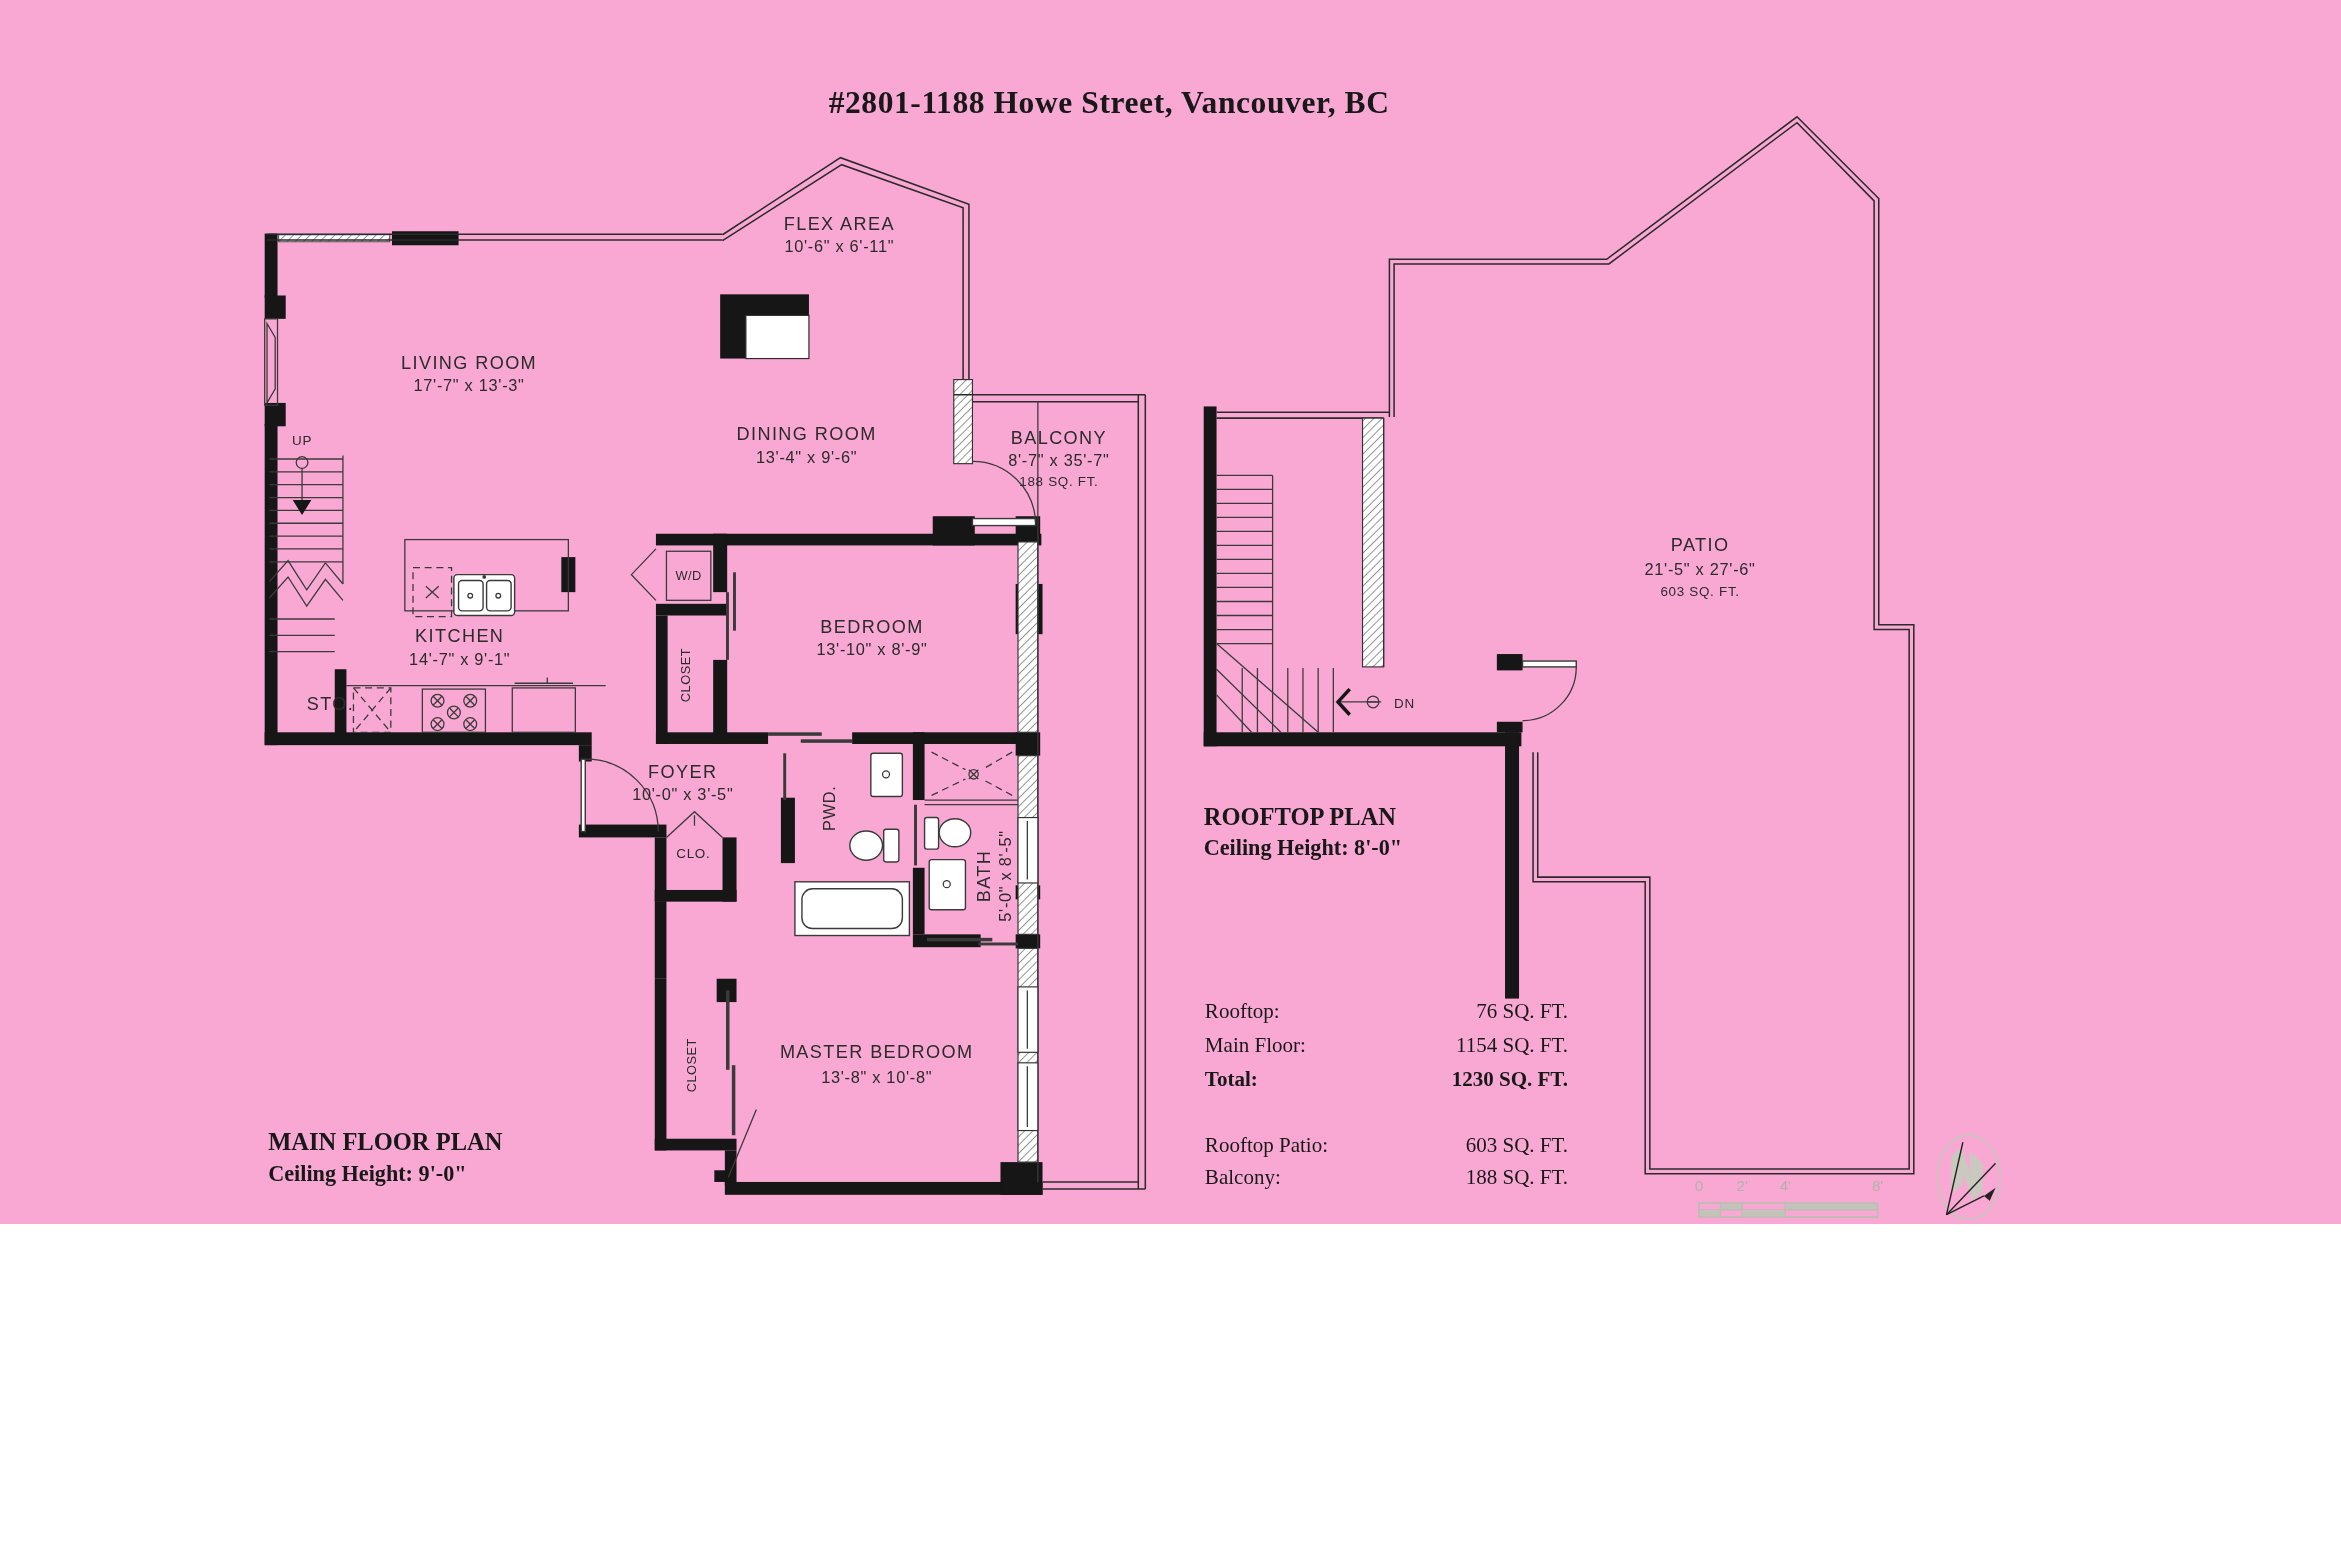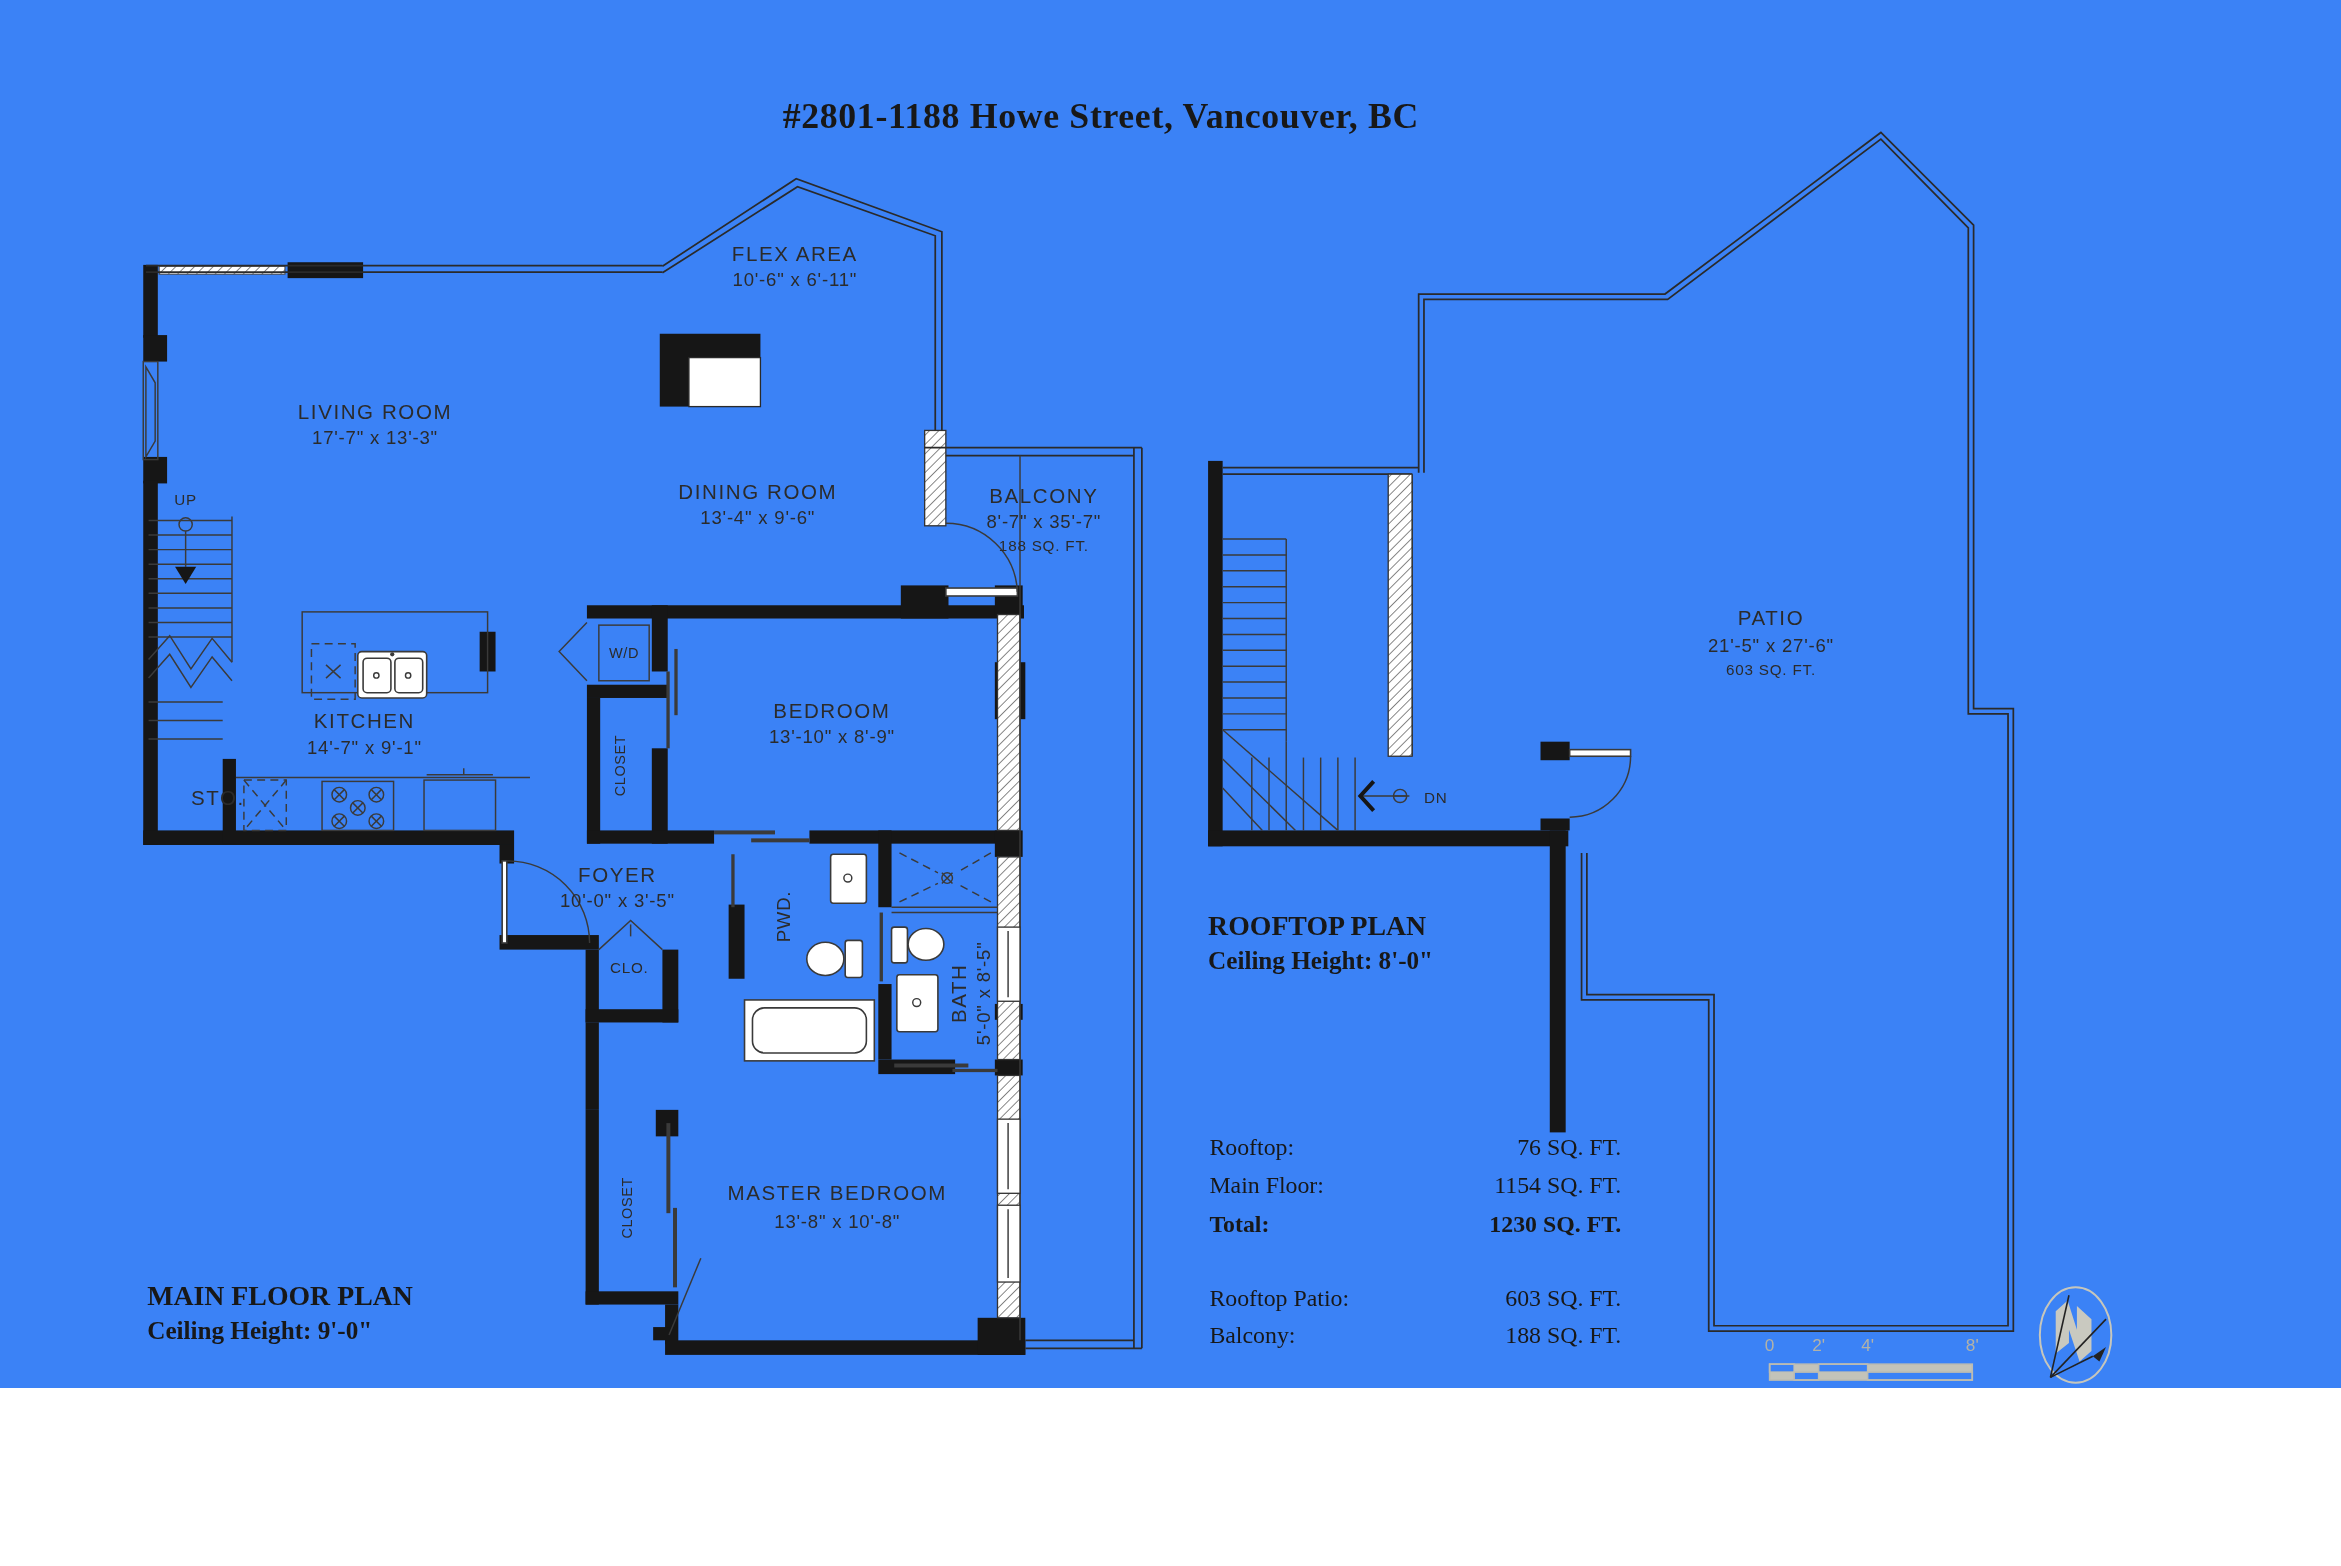--- a/index.html
+++ b/index.html
@@ -1,16 +1,16 @@
 <!DOCTYPE html>
 <html style="font-size:13.4px"><head>
 <meta charset="utf-8">
 <style>
   html,body{margin:0;padding:0;background:#ffffff;}
-  .page{position:relative;width:2342px;height:1388px;background:#3b82f6;overflow:hidden;}
+  .page{position:relative;width:2342px;height:1224px;background:#f9a8d4;overflow:hidden;}
   svg{display:block;width:100%;height:100%;}
   .sans{font-family:"Liberation Sans",sans-serif;fill:#2b2b2b;}
   .serif{font-family:"Liberation Serif",serif;fill:#181818;}
   .t16{font-size:15.5px;letter-spacing:1.2px;}
   .t14{font-size:14px;letter-spacing:0.6px;}
   .t12{font-size:11.5px;letter-spacing:0.6px;}
   .t11{font-size:11px;letter-spacing:0.4px;}
   .title{font-size:27px;font-weight:bold;letter-spacing:0.5px;}
   .plan-title{font-size:21px;font-weight:600;}
   .plan-sub{font-size:19px;font-weight:600;}

